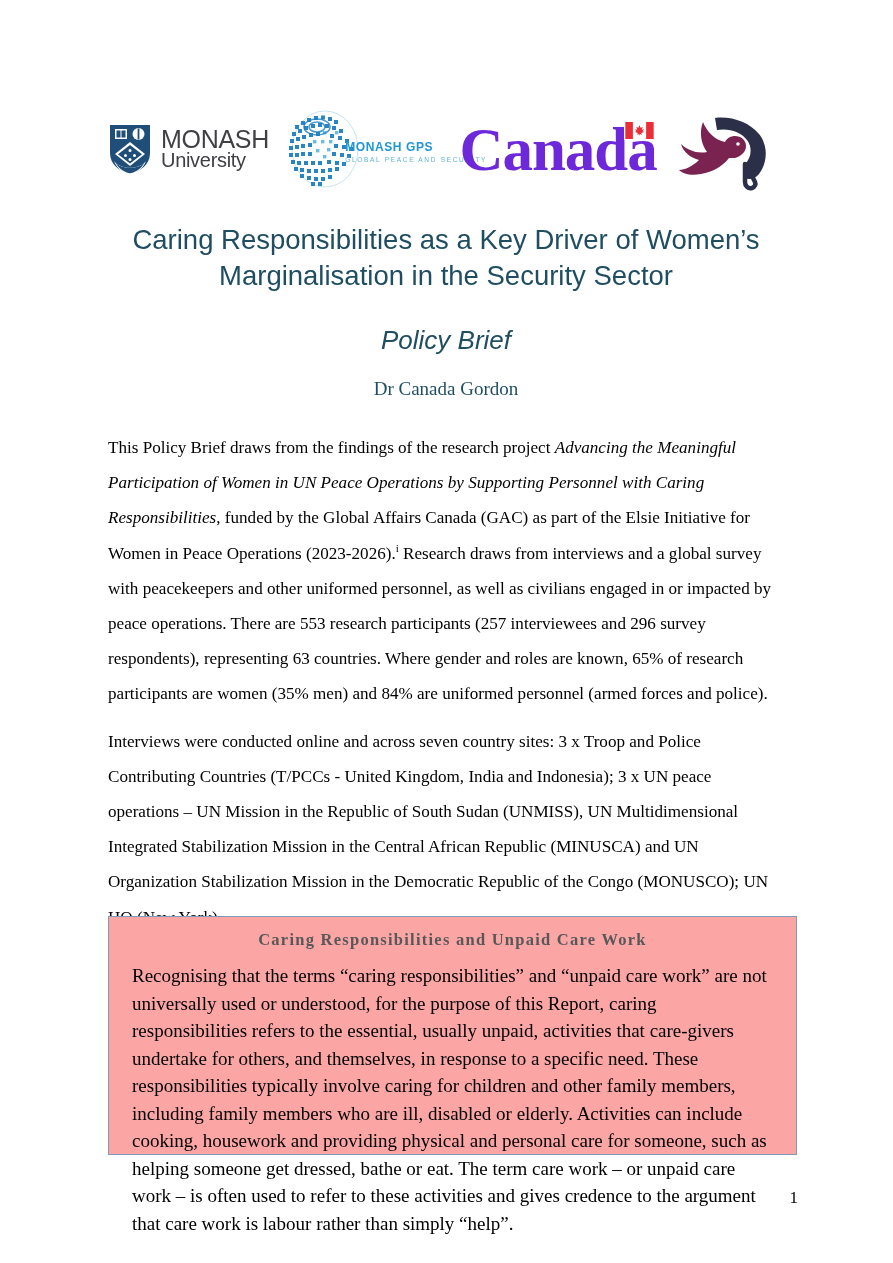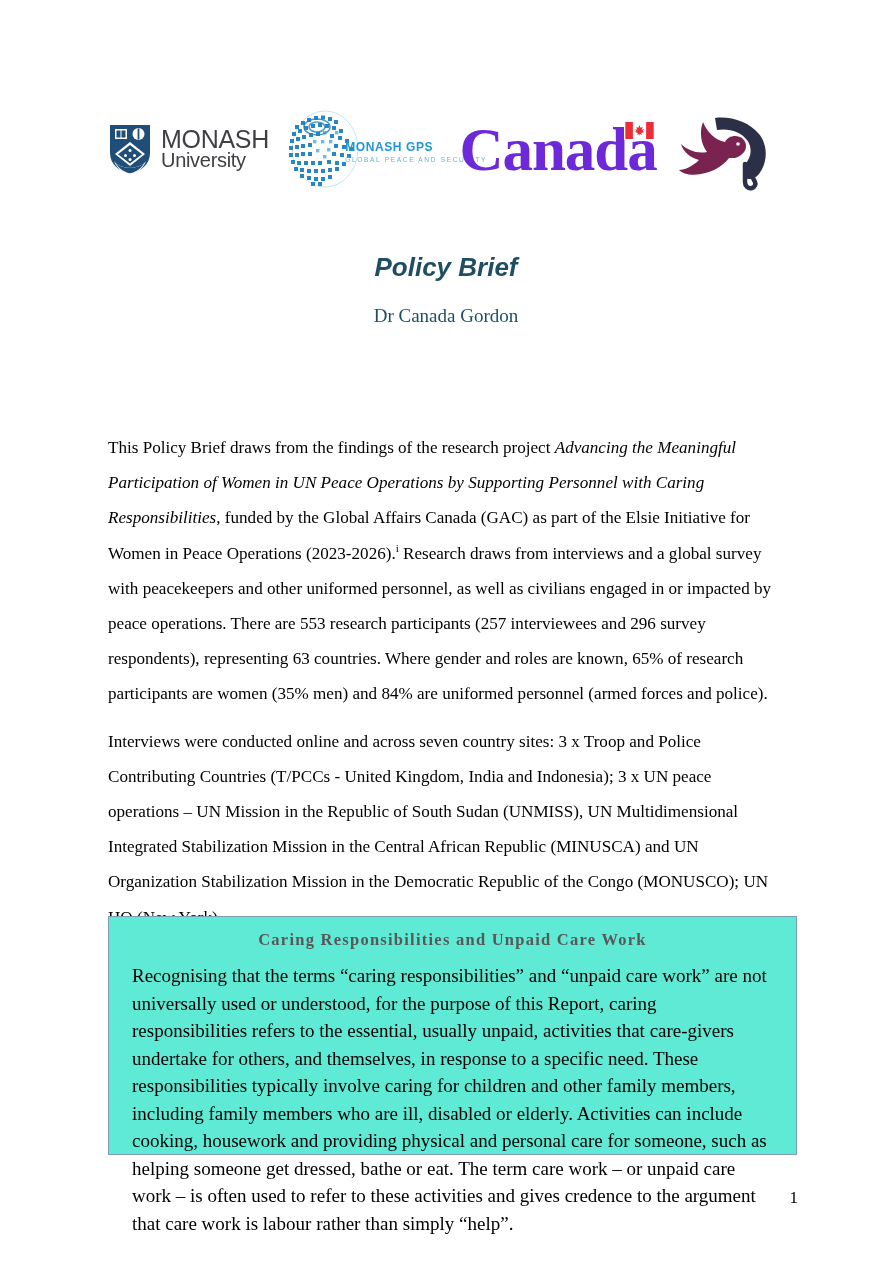--- a/index.html
+++ b/index.html
@@ -142,21 +142,21 @@
     color: #1f4e63;
     font-weight: 400;
     margin: 0;
   }
   .doc-subtitle {
     font-family: "Liberation Sans", "DejaVu Sans", sans-serif;
     font-size: 26px;
     font-style: italic;
     color: #1f4e63;
     margin: 30px 0 16px 0;
-    font-weight: 700;
+    font-weight: 400;
   }
   .doc-author {
     font-family: "Liberation Serif", "DejaVu Serif", serif;
     font-size: 19px;
     color: #1f4e63;
     margin: 22px 0 0 0;
   }
 
   
   .body-area {
@@ -186,21 +186,21 @@
   }
 
   
   .callout {
     position: absolute;
     left: 108px;
     top: 916px;
     width: 689px;
     height: 239px;
     box-sizing: border-box;
-    background: #5eead4;
+    background: #fca5a5;
     border: 1px solid #7f9bb8;
     padding: 10px 11px 10px 11px;
   }
   .callout-heading {
     font-family: "Liberation Serif", "DejaVu Serif", serif;
     font-size: 16.5px;
     font-weight: bold;
     color: #585858;
     letter-spacing: 1.25px;
     text-align: center;
@@ -357,20 +357,21 @@
         <path d="M44 12 C60 10 78 16 88 28 C98 40 96 58 88 68 C84 73 78 74 74 72 L74 58 C80 52 82 42 76 34 C70 26 58 22 46 24 Z" fill="#2b3048"></path>
         <path d="M74 58 L74 76 C74 80 77 83 81 82 C84 81 85 78 84 76 L80 68" fill="none" stroke="#2b3048" stroke-width="4.5" stroke-linecap="round"></path>
         <path d="M64 30 C70 30 75 34 75 40 C75 46 70 50 64 52 L58 52 C52 60 42 66 30 68 C20 70 12 68 8 64 C14 64 22 60 28 54 C20 52 12 46 10 38 C16 44 26 48 36 46 C30 38 28 26 32 16 C36 26 44 34 54 36 C56 32 60 30 64 30 Z" fill="#7b2350"></path>
         <circle cx="67" cy="38" r="1.8" fill="#ffffff"></circle>
       </svg>
     </div>
 
   </div>
 
   <div class="title-block">
+    <h1 class="doc-title">Caring Responsibilities as a Key Driver of Women’s Marginalisation in the Security Sector</h1>
     <div class="doc-subtitle">Policy Brief</div>
     <div class="doc-author">Dr Canada Gordon</div>
   </div>
 
   <div class="body-area">
 
     <p class="para"><span>This Policy Brief draws from the findings of the research project </span><span class="it">Advancing the Meaningful Participation of Women in UN Peace Operations by Supporting Personnel with Caring Responsibilities</span><span>, funded by the Global Affairs Canada (GAC) as part of the Elsie Initiative for Women in Peace Operations (2023-2026).</span><sup class="fn">i</sup><span> Research draws from interviews and a global survey with peacekeepers and other uniformed personnel, as well as civilians engaged in or impacted by peace operations. There are 553 research participants (257 interviewees and 296 survey respondents), representing 63 countries. Where gender and roles are known, 65% of research participants are women (35% men) and 84% are uniformed personnel (armed forces and police).</span></p>
 
     <p class="para">Interviews were conducted online and across seven country sites: 3 x Troop and Police Contributing Countries (T/PCCs - United Kingdom, India and Indonesia); 3 x UN peace operations – UN Mission in the Republic of South Sudan (UNMISS), UN Multidimensional Integrated Stabilization Mission in the Central African Republic (MINUSCA) and UN Organization Stabilization Mission in the Democratic Republic of the Congo (MONUSCO); UN HQ (New York).</p>
 

